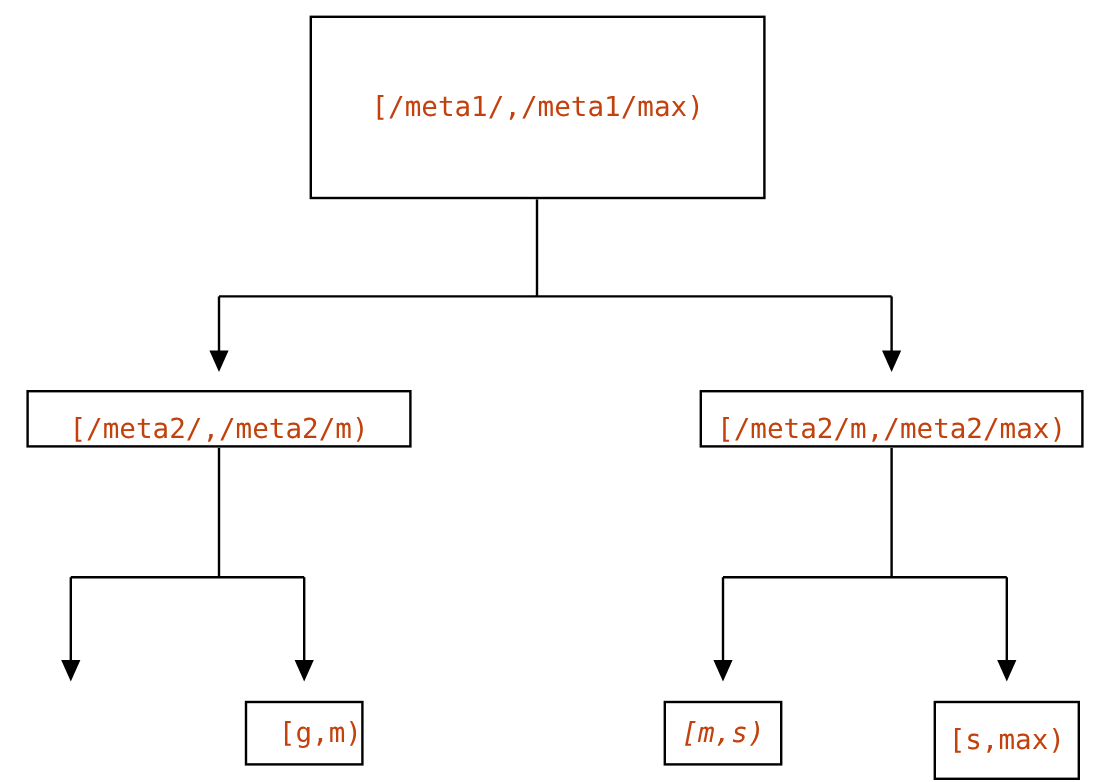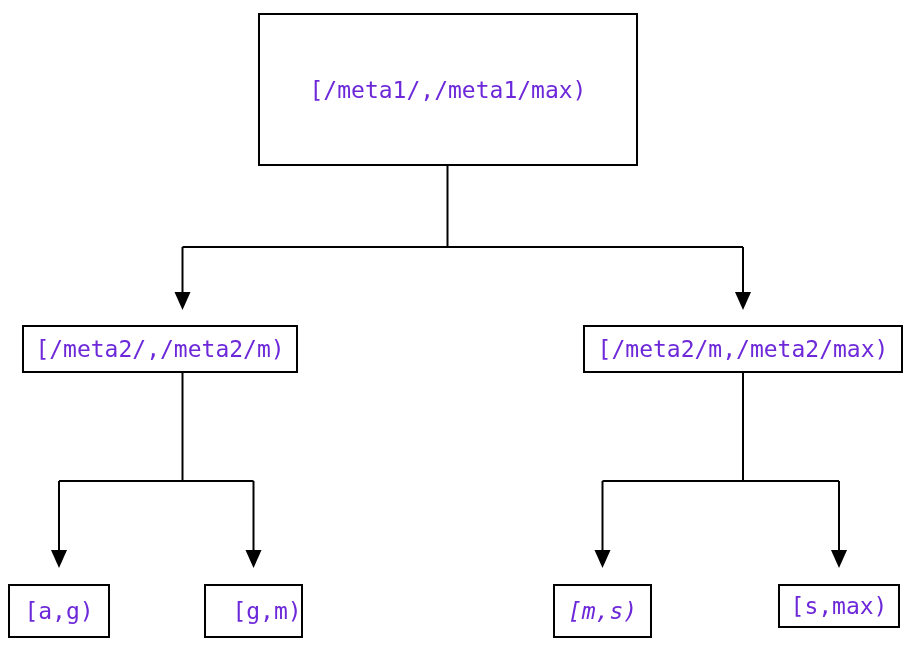--- a/index.html
+++ b/index.html
@@ -6,21 +6,21 @@
     margin: 0;
     padding: 0;
     background: #ffffff;
   }
   .canvas {
     position: relative;
     width: 912px;
     height: 652px;
     background: #ffffff;
     font-family: "DejaVu Sans Mono", "Liberation Mono", monospace;
-    color: #6d28d9;
+    color: #c2410c;
     overflow: hidden;
   }
   .edges-layer {
     position: absolute;
     left: 0;
     top: 0;
     width: 912px;
     height: 652px;
   }
   .node {
@@ -29,26 +29,26 @@
     border: 2px solid #000000;
     background: #ffffff;
     display: flex;
     align-items: center;
     justify-content: center;
     font-size: 23px;
     white-space: nowrap;
     letter-spacing: 0;
   }
   .node-root   { left: 258px; top: 13px;  width: 380px; height: 153px; }
-  .node-l2a    { left: 22px;  top: 325px; width: 276px; height: 48px;  }
-  .node-l2b    { left: 583px; top: 325px; width: 320px; height: 48px;  }
+  .node-l2a    { left: 22px;  top: 325px; width: 321px; height: 48px; align-items: flex-end;  }
+  .node-l2b    { left: 583px; top: 325px; width: 320px; height: 48px; align-items: flex-end;  }
   .node-ag     { left: 8px;   top: 584px; width: 102px; height: 54px;  }
   .node-gm     { left: 204px; top: 584px; width: 99px;  height: 54px; padding-left: 27px;  }
   .node-ms     { left: 553px; top: 584px; width: 99px;  height: 54px; font-style: italic;  }
-  .node-smax   { left: 778px; top: 584px; width: 122px; height: 44px;  }
+  .node-smax   { left: 778px; top: 584px; width: 122px; height: 66px;  }
   .edge {
     stroke: #000000;
     stroke-width: 2;
     fill: none;
   }
   .arrowhead {
     fill: #000000;
     stroke: none;
   }
 </style>
@@ -86,23 +86,20 @@
   </div>
 
   <div class="node node-l2a">
     <span>[/meta2/,/meta2/m)</span>
   </div>
 
   <div class="node node-l2b">
     <span>[/meta2/m,/meta2/max)</span>
   </div>
 
-  <div class="node node-ag">
-    <span>[a,g)</span>
-  </div>
 
   <div class="node node-gm">
     <span>[g,m)</span>
   </div>
 
   <div class="node node-ms">
     <span>[m,s)</span>
   </div>
 
   <div class="node node-smax">

